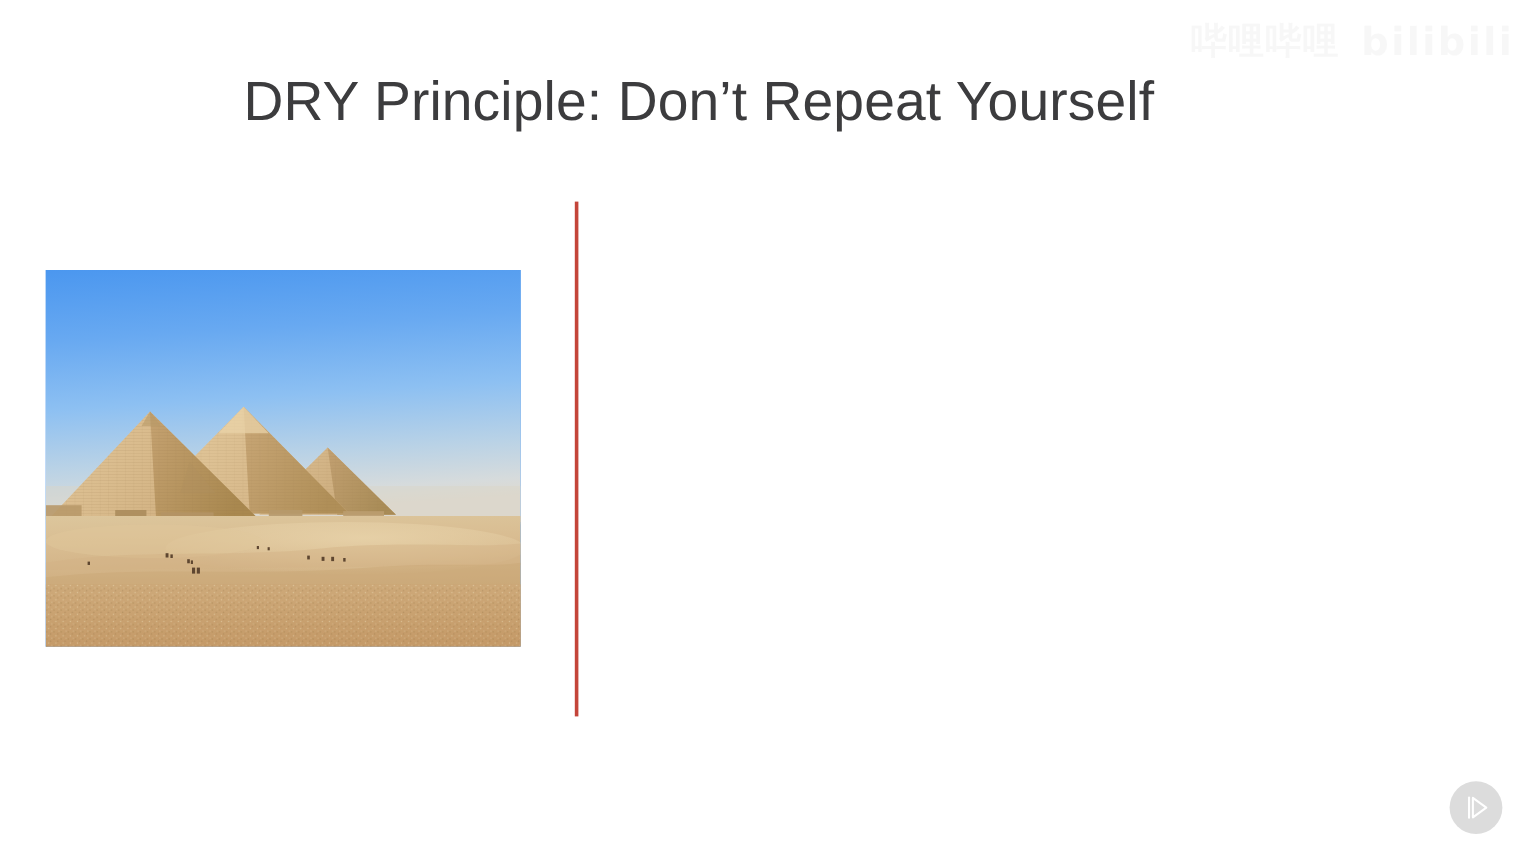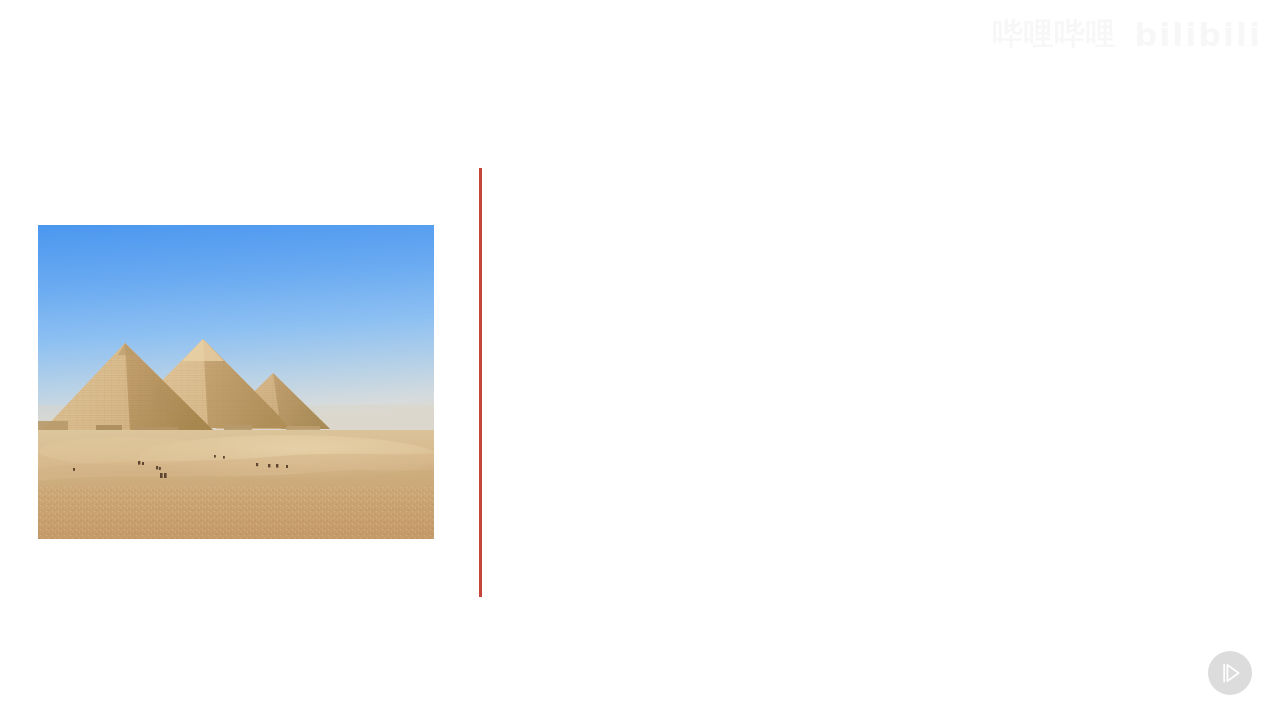--- a/index.html
+++ b/index.html
@@ -111,20 +111,21 @@
     align-items: center;
     justify-content: center;
   }
   #player-badge svg { display: block; }
 </style>
 </head>
 <body>
 
 <div id="slide">
 
+  <div id="slide-title">DRY Principle: Don’t Repeat Yourself</div>
 
   <div id="watermark">
     <span class="wm-text">哔哩哔哩</span>
     <span class="wm-mark">bilibili</span>
   </div>
 
   <div id="photo-frame">
     <svg id="photo" viewBox="0 0 396 314" preserveAspectRatio="none">
       <defs>
         <linearGradient id="skyGrad" x1="0" y1="0" x2="0.12" y2="1">

